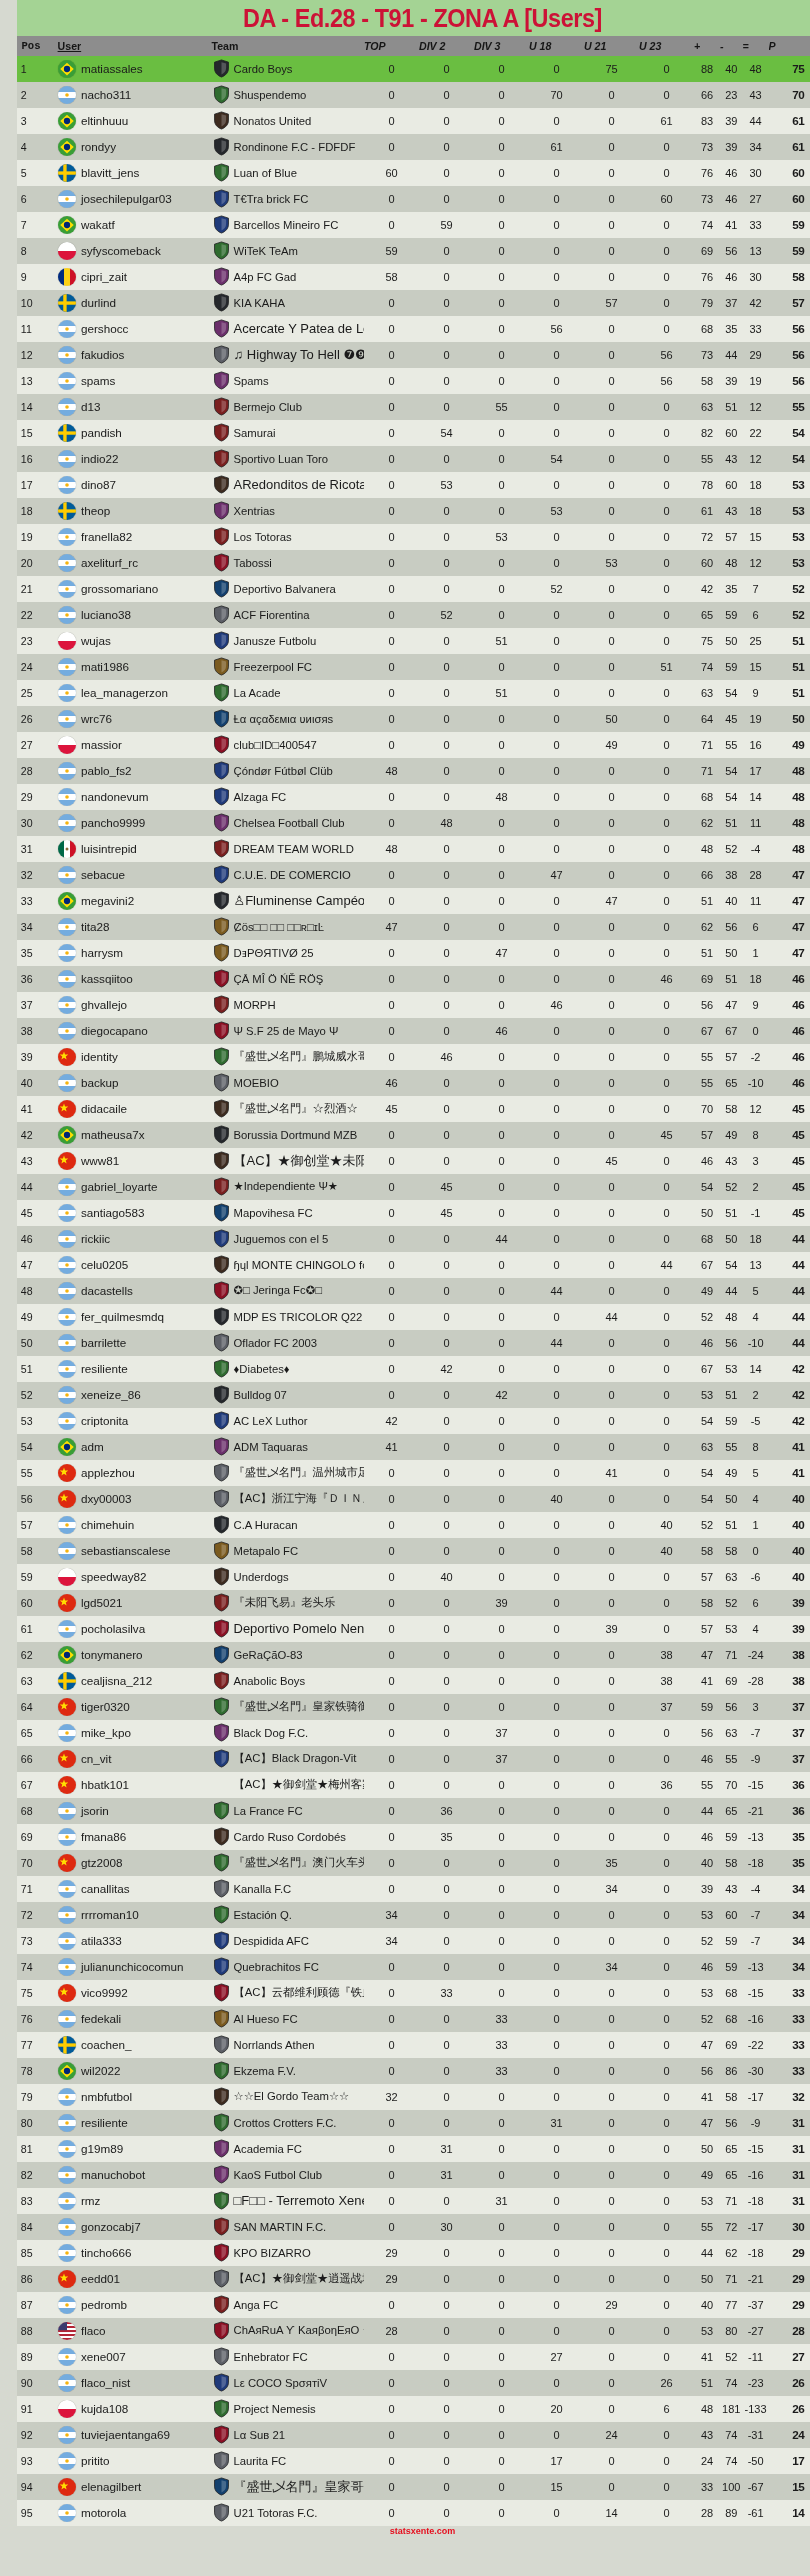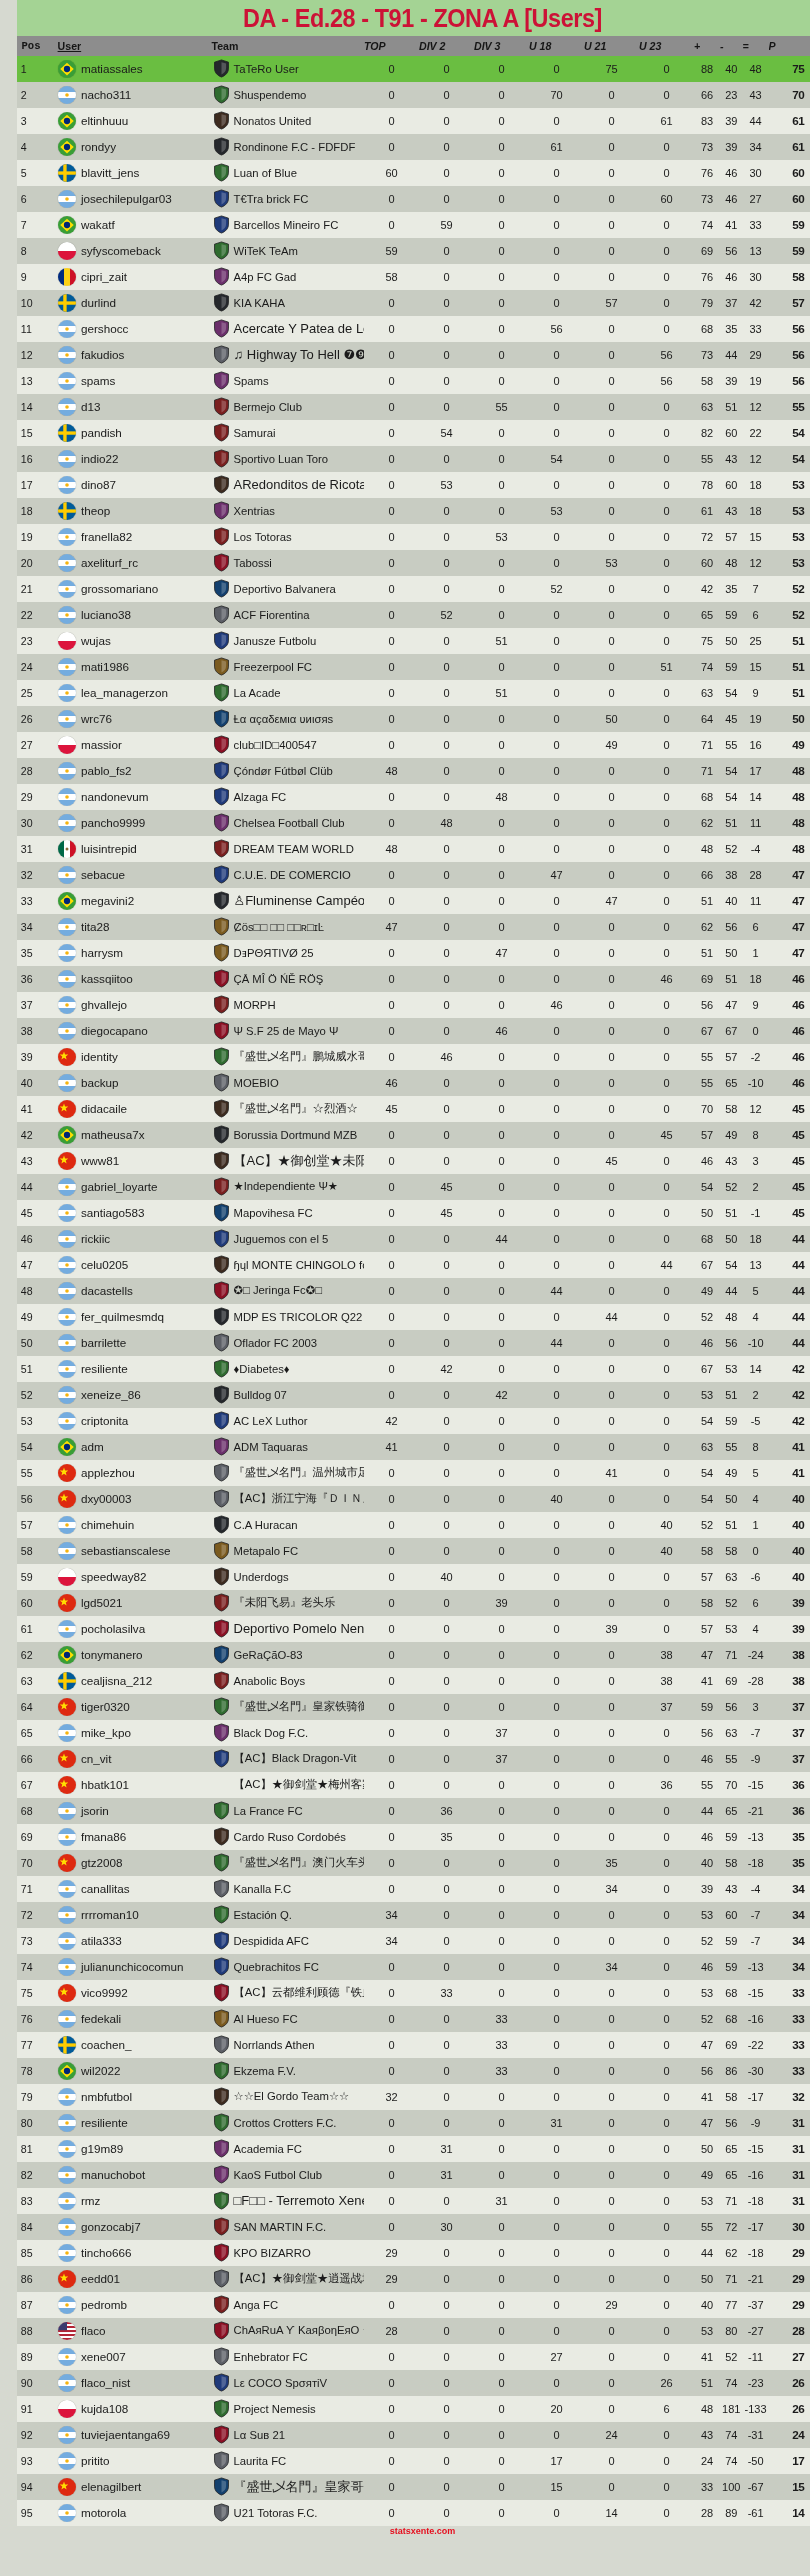--- a/index.html
+++ b/index.html
@@ -72,21 +72,21 @@
           </span>
           <span class="uname">matiassales</span>
         </div>
         <div class="c teamcell">
           <span class="crest">
             <svg viewBox="0 0 24 24">
               <path d="M12 1.2 L20.8 4 V11.6 C20.8 17.4 17 20.9 12 22.8 C7 20.9 3.2 17.4 3.2 11.6 V4 Z" fill="#25282c" stroke="#1c1d1f" stroke-width="1"></path>
               <path d="M12 4 L17.8 5.8 V11.4 C17.8 15.5 15.3 18 12 19.5 Z" fill="rgba(255,255,255,0.22)"></path>
             </svg>
           </span>
-          <span class="tname">TaTeRo User</span>
+          <span class="tname">Cardo Boys</span>
         </div>
         <div class="c num">0</div>
         <div class="c num">0</div>
         <div class="c num">0</div>
         <div class="c num">0</div>
         <div class="c num">75</div>
         <div class="c num">0</div>
         <div class="c num">88</div>
         <div class="c num">40</div>
         <div class="c num">48</div>

